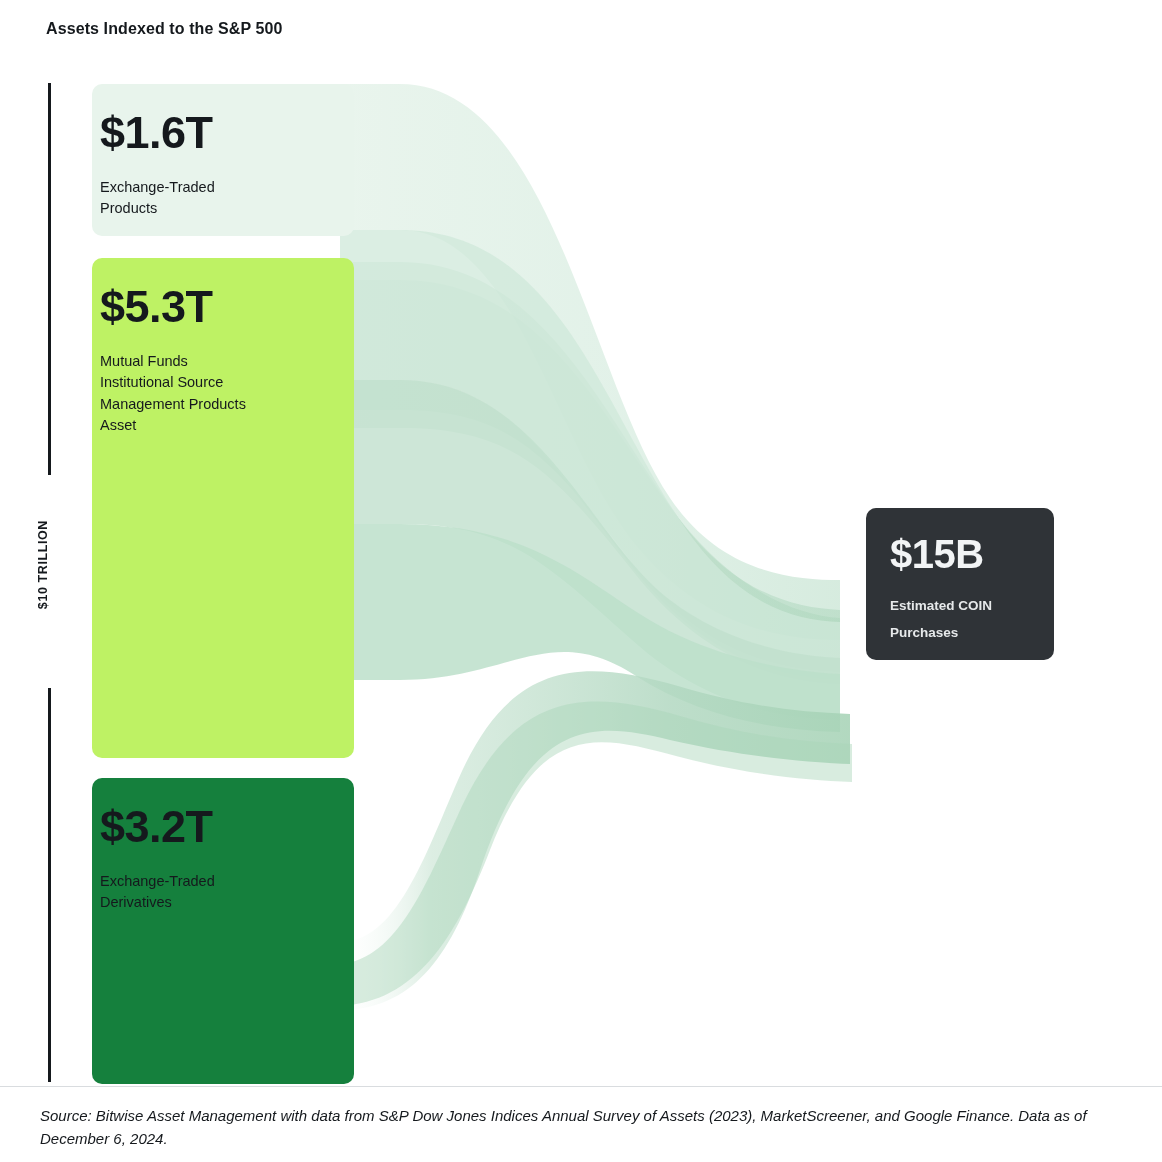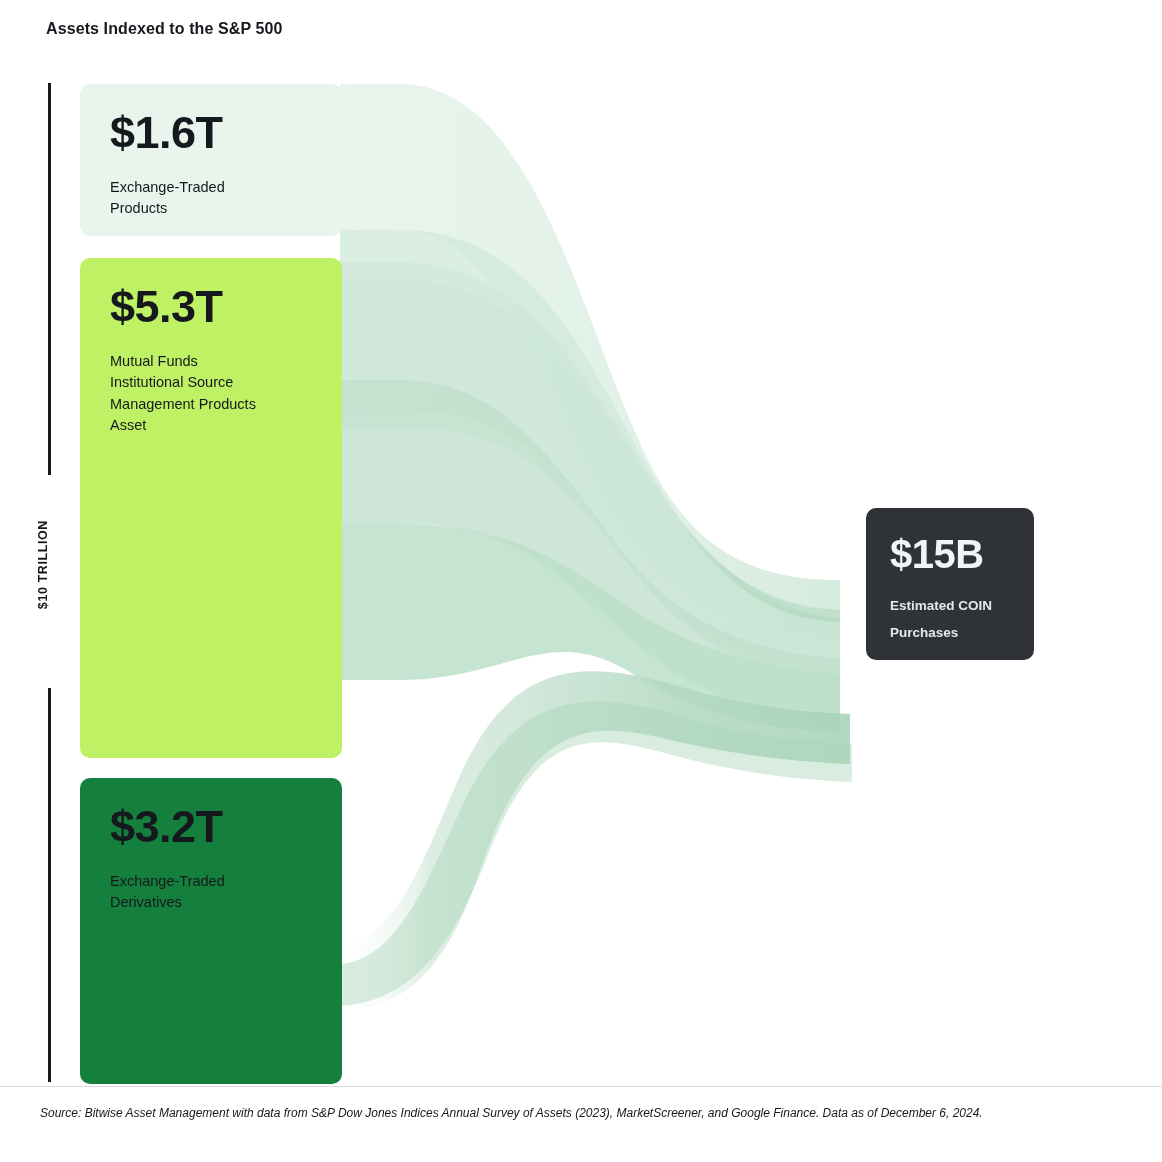--- a/index.html
+++ b/index.html
@@ -67,21 +67,22 @@
     width: 560px;
     height: 1005px;
   }
   .flow svg { display: block; }
 
   
   .block {
     position: absolute;
     border-radius: 10px;
     box-sizing: border-box;
-    padding: 26px 30px;
+    padding: 26px 8px;
+    margin-left: 12px;
   }
   .block .value {
     font-size: 45px;
     font-weight: bold;
     letter-spacing: -0.5px;
     line-height: 1;
     color: #15191d;
     margin: 0 0 22px 0;
   }
   .block .line {
@@ -93,21 +94,21 @@
 
   #block-etp   { left: 80px; top: 84px;  width: 262px; height: 152px; background: #e8f4ec; }
   #block-funds { left: 80px; top: 258px; width: 262px; height: 500px; background: #bef264; }
   #block-etd   { left: 80px; top: 778px; width: 262px; height: 306px; background: #15803d; }
 
   
   #block-coin {
     position: absolute;
     left: 866px;
     top: 508px;
-    width: 168px;
+    width: 188px;
     height: 152px;
     background: #2f3337;
     border-radius: 10px;
     box-sizing: border-box;
     padding: 26px 24px;
   }
   #block-coin .value {
     font-size: 40px;
     font-weight: bold;
     letter-spacing: -0.5px;
@@ -130,21 +131,21 @@
     right: 0;
     bottom: 0;
     height: 76px;
     border-top: 1px solid #d9dcdf;
     box-sizing: border-box;
     padding: 17px 40px 0 40px;
   }
   .footer div {
     font-family: "Liberation Sans", sans-serif;
     font-style: italic;
-    font-size: 12px;
+    font-size: 15px;
     line-height: 1.55;
     color: #15191d;
   }
 </style>
 </head>
 <body>
 
 <div class="page">
 
   <div class="chart-title">Assets Indexed to the S&amp;P 500</div>

